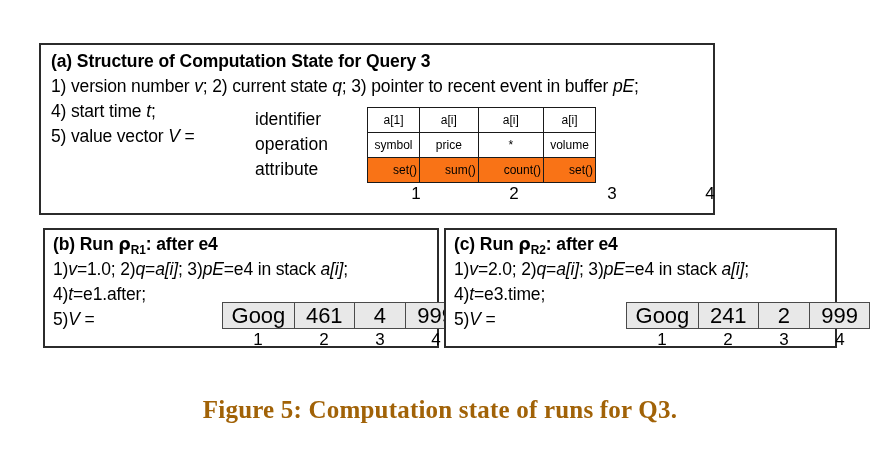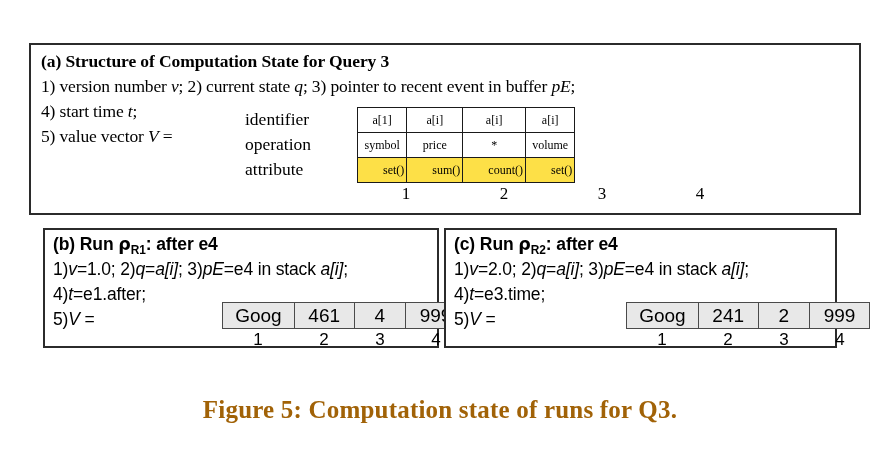--- a/index.html
+++ b/index.html
@@ -23,21 +23,21 @@
     height: 464px;
   }
 
   
   .panel {
     position: absolute;
     box-sizing: border-box;
     border: 2px solid #2b2b2b;
     background: #ffffff;
   }
-  #panel-a { left: 29px;  top: 43px;  width: 832px; height: 172px; font-family: Liberation Serif, serif; }
+  #panel-a { left: 39px;  top: 43px;  width: 676px; height: 172px; }
   #panel-b { left: 43px;  top: 228px; width: 396px; height: 120px; }
   #panel-c { left: 444px; top: 228px; width: 393px; height: 120px; }
 
   .panel-title {
     position: absolute;
     font-weight: bold;
     font-size: 17.5px;
     letter-spacing: -0.1px;
     white-space: nowrap;
   }
@@ -116,21 +116,21 @@
     height: 25px;
     text-align: center;
     vertical-align: middle;
     font-size: 12px;
     padding: 0 2px;
     box-sizing: border-box;
     background: #ffffff;
     line-height: 1;
   }
   table.struct tr.op-row td {
-    background: #fde047;
+    background: #f97316;
     padding-left: 25px;
   }
 
   .index-row {
     position: absolute;
     left: 112px;
     top: 77px;
     display: flex;
   }
   .index-row .idx {
@@ -148,21 +148,21 @@
 
   table.vv {
     border-collapse: collapse;
     table-layout: fixed;
   }
   table.vv td {
     border: 1.6px solid #4a4a4a;
     height: 26px;
     text-align: center;
     vertical-align: middle;
-    font-size: 19px;
+    font-size: 22px;
     background: #e8e8e8;
     box-sizing: border-box;
     padding: 0 4px;
     line-height: 1;
   }
   table.vv td.c1 { width: 72px; }
   table.vv td.c2 { width: 60px; }
   table.vv td.c3 { width: 52px; }
   table.vv td.c4 { width: 60px; }
 

